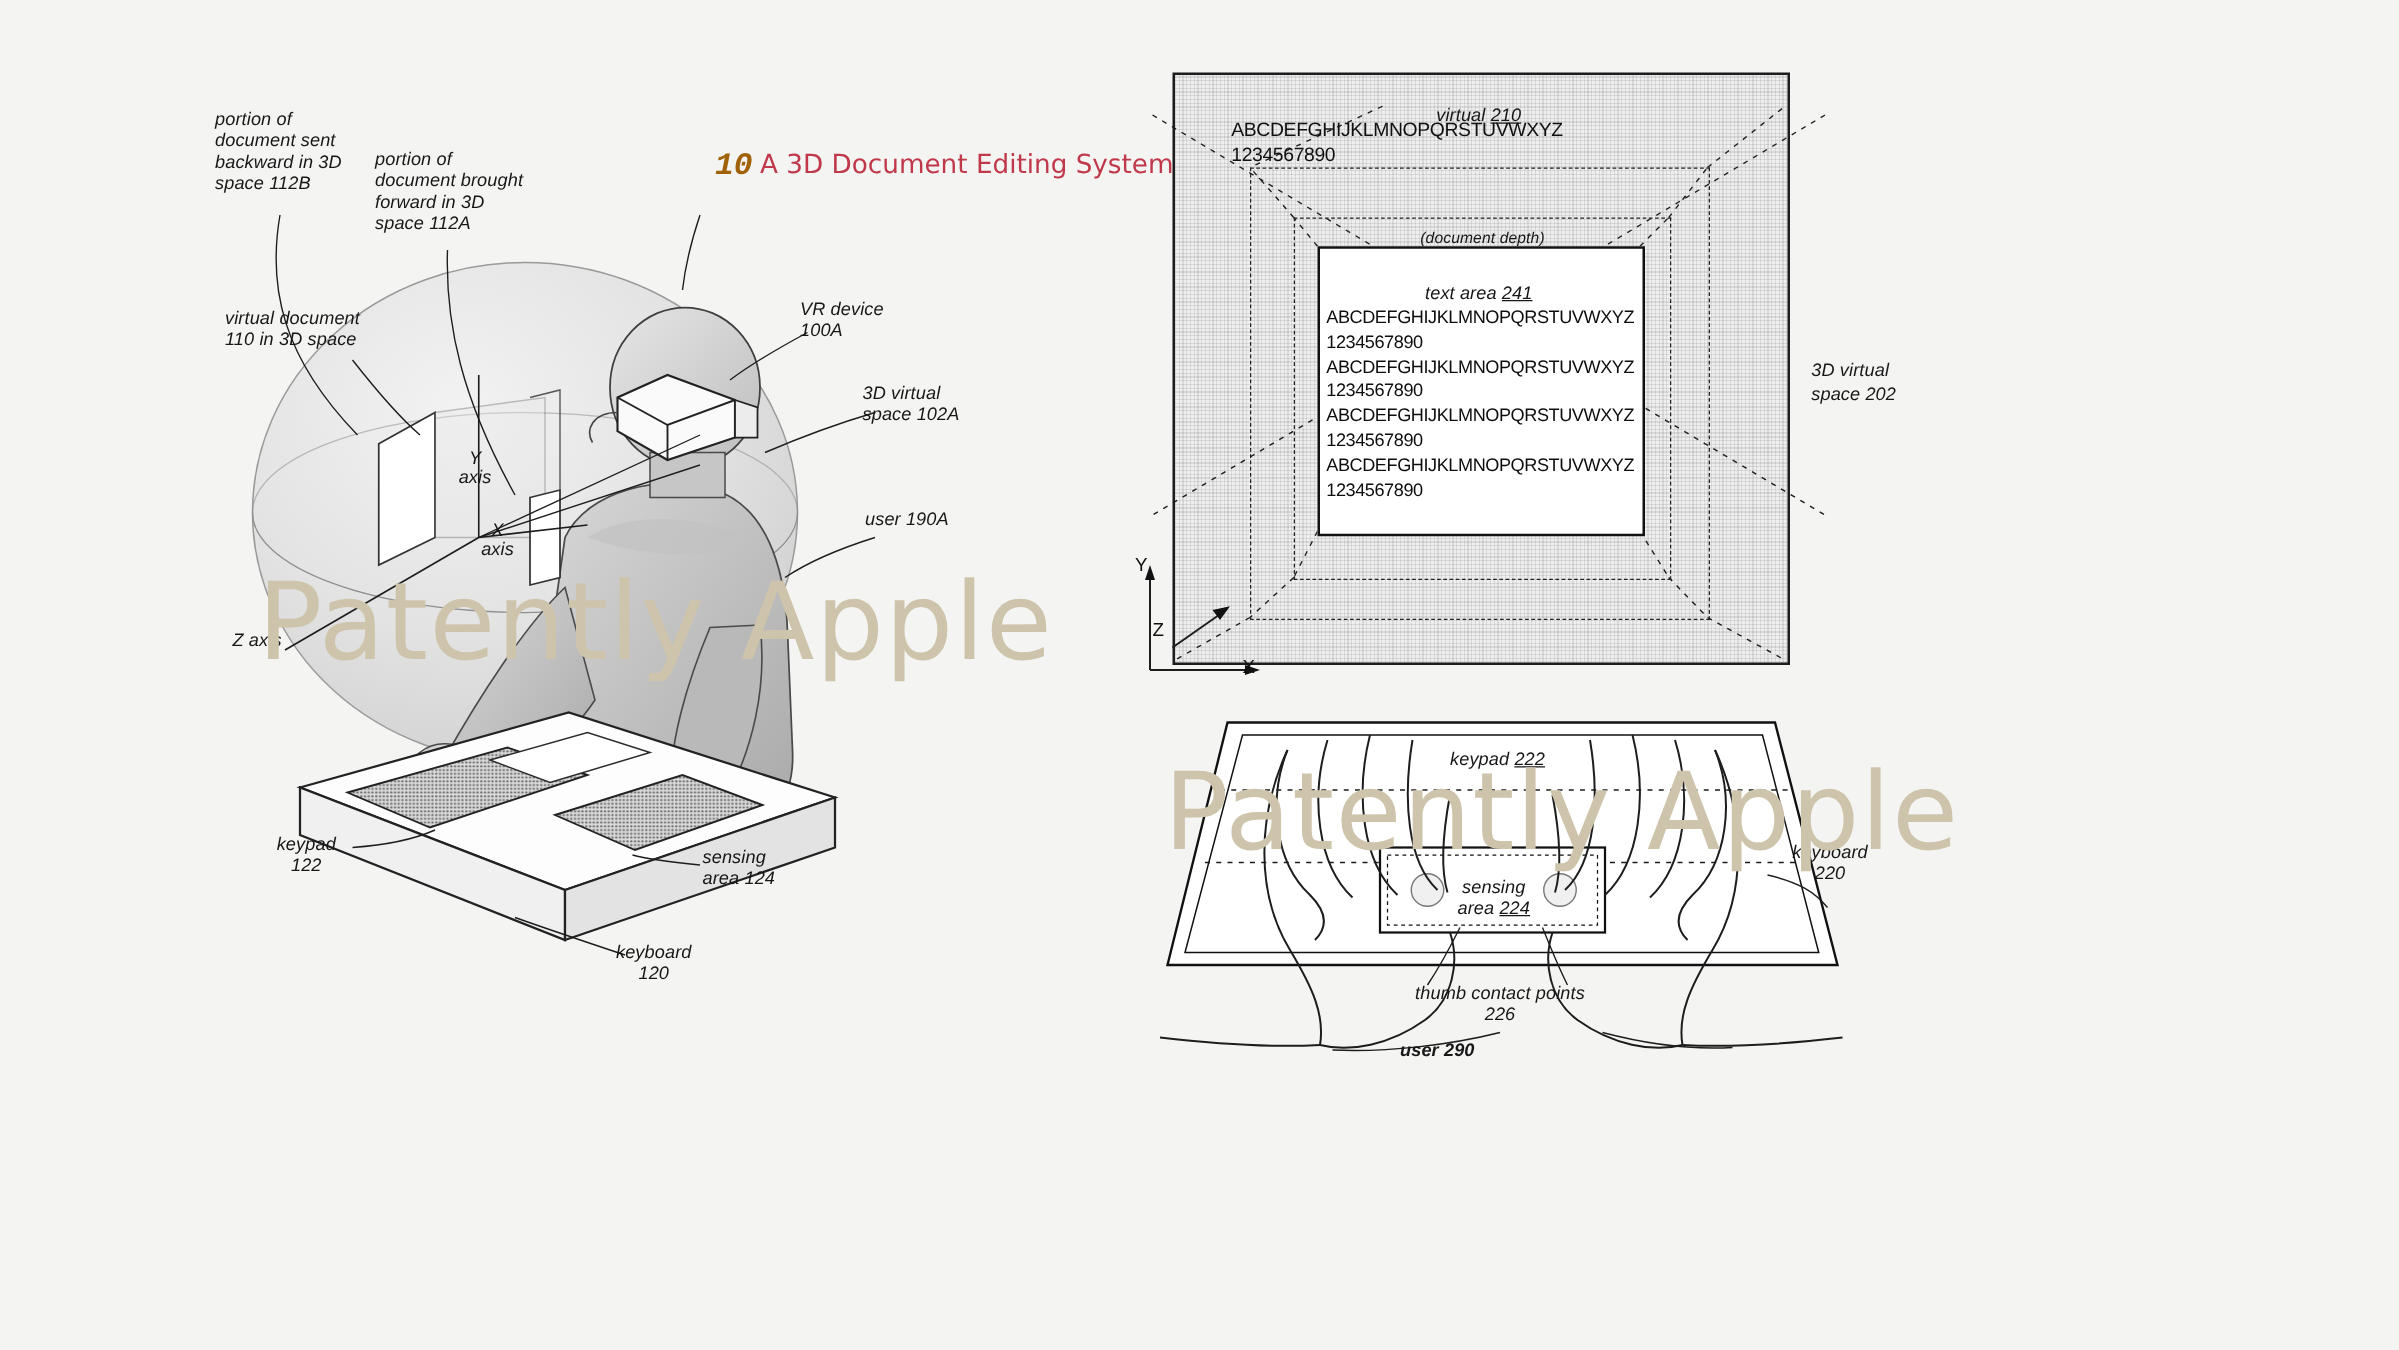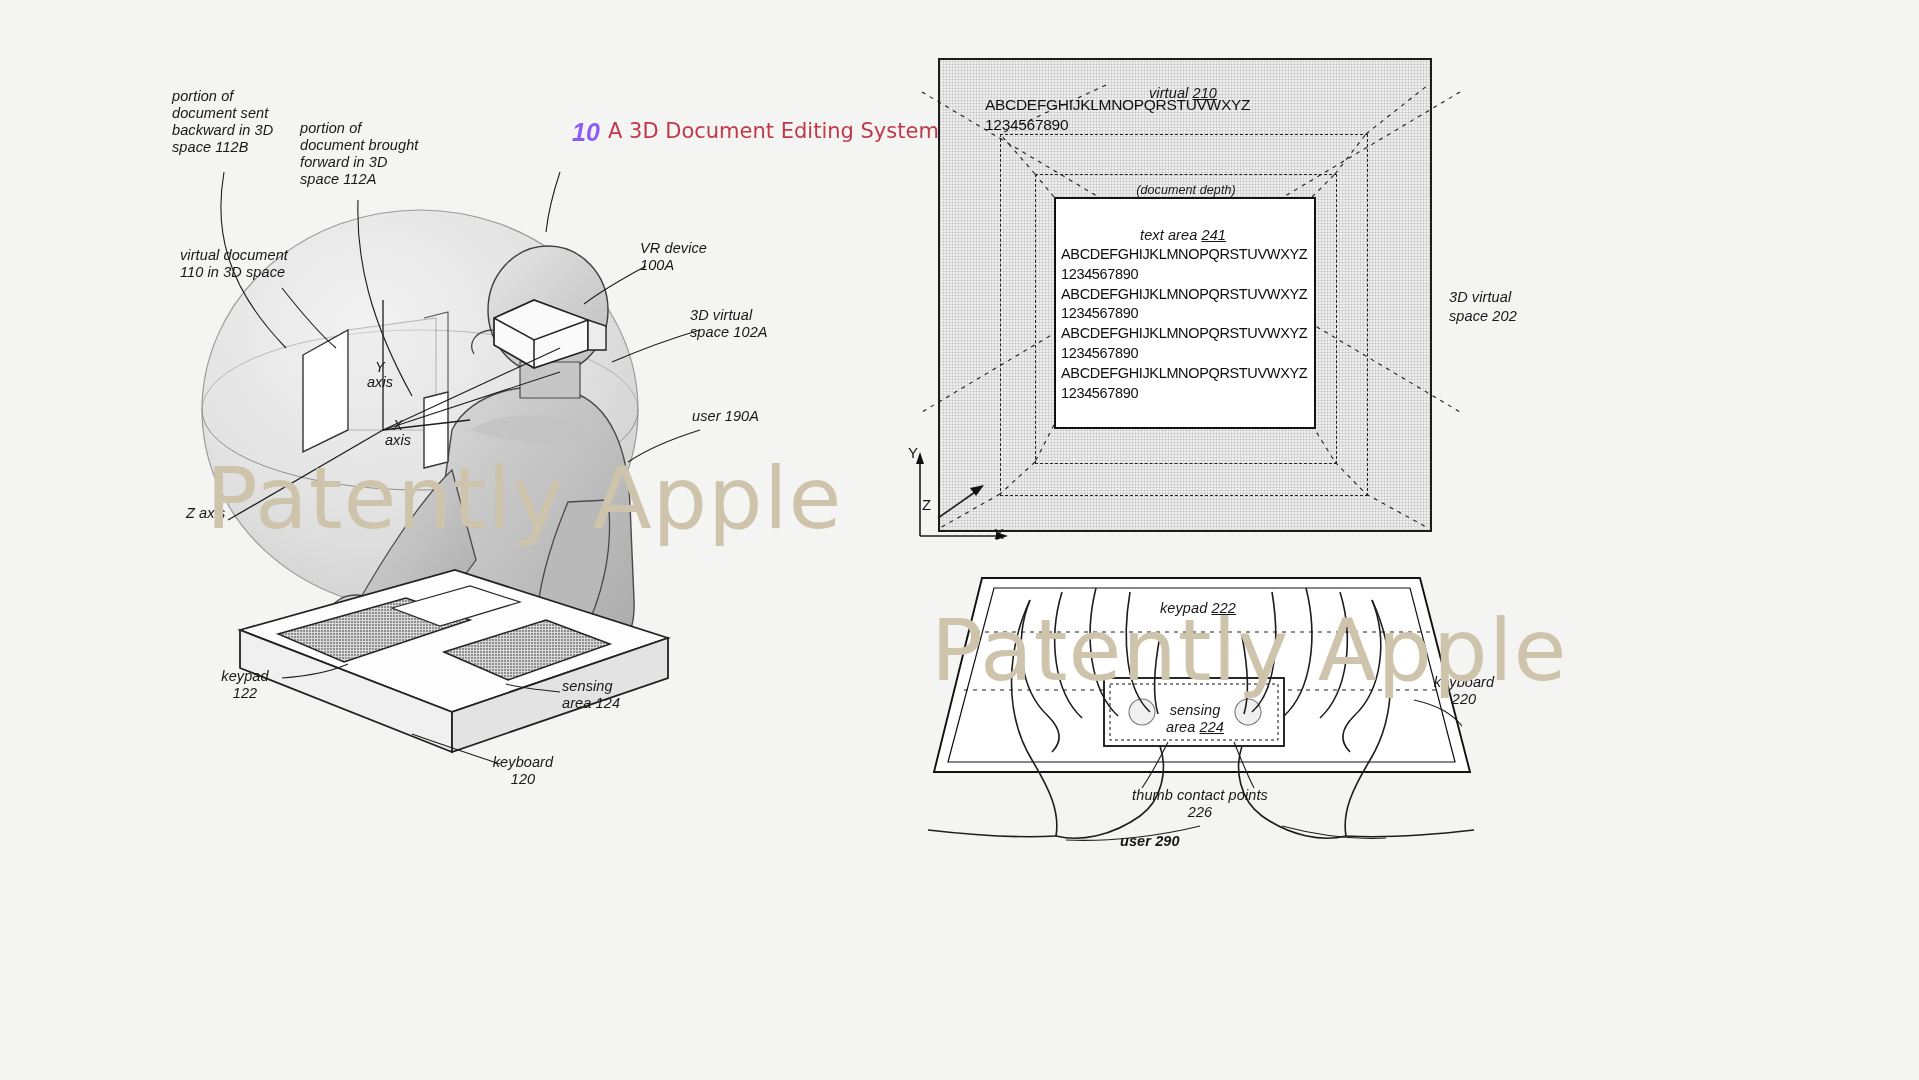--- a/index.html
+++ b/index.html
@@ -29,23 +29,23 @@
     line-height:17px;
     color:#171717;
     white-space:pre-line;
     letter-spacing:.1px;
   }
   .lbl.c{text-align:left;}
 
   
   #fig-num-10{
     position:absolute;left:572px;top:118px;
-    font-family:Liberation Sans, sans-serif;
+    font-family:Liberation Mono, monospace;
     font-style:italic;font-weight:700;
-    font-size:25px;color:#8b5cf6;
+    font-size:25px;color:#a16207;
   }
   
   #fig-caption{
     position:absolute;left:608px;top:119px;
     font-family:"DejaVu Sans", sans-serif;
     font-size:21px;
     color:#c0394b;
     white-space:nowrap;
   }
 

